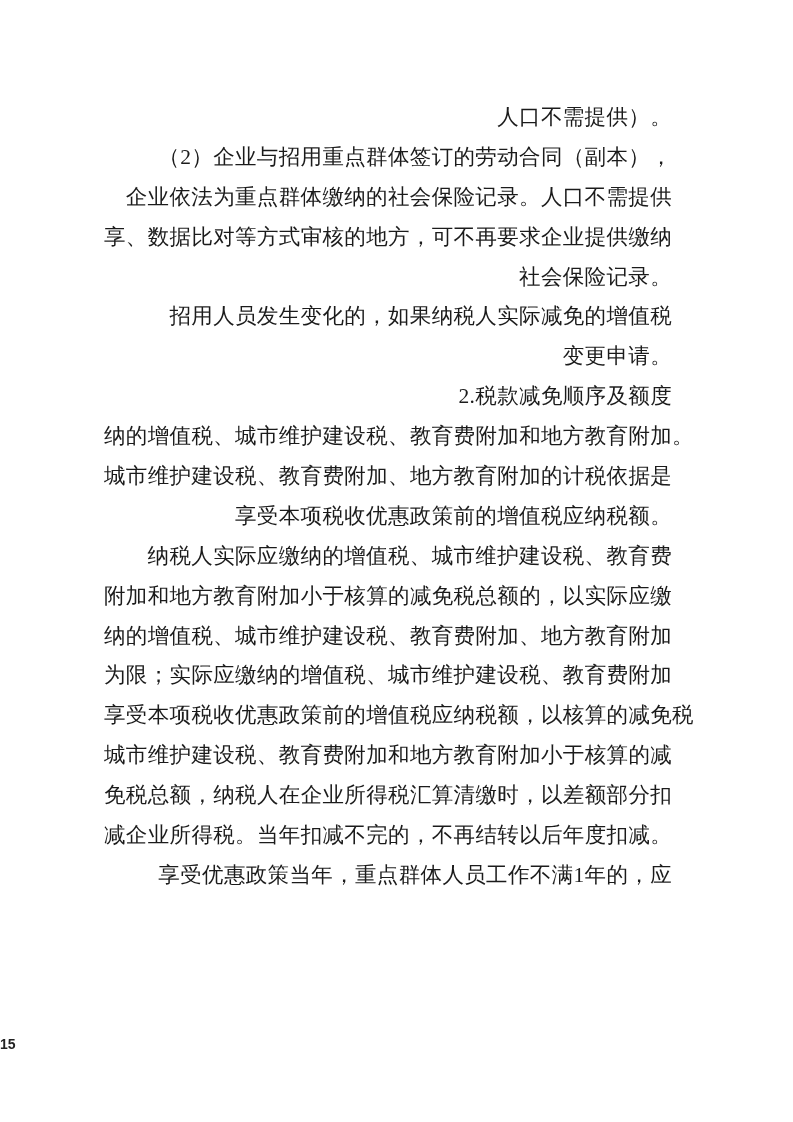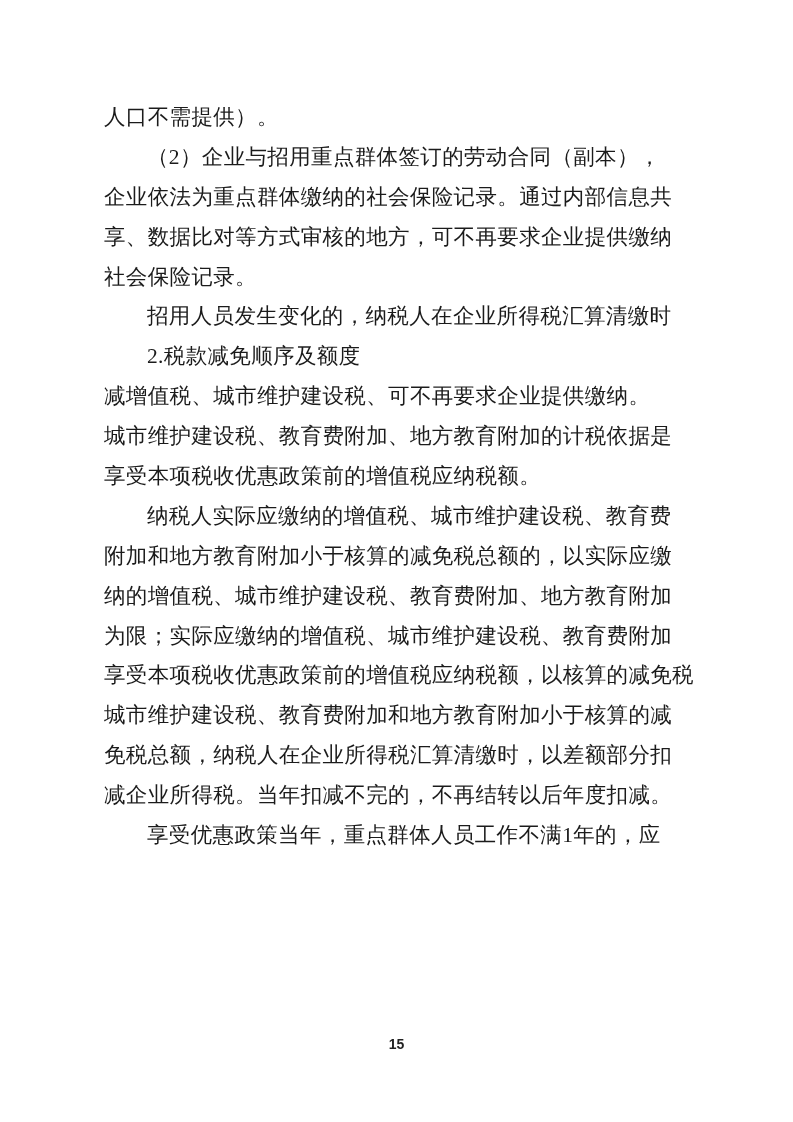--- a/index.html
+++ b/index.html
@@ -16,55 +16,57 @@
     overflow: hidden;
     font-family: "Liberation Serif", "DejaVu Serif", serif;
   }
   .text-block {
     position: absolute;
     left: 104px;
     top: 98px;
     width: 568px;
     color: #1b1b1b;
     font-size: 21.5px;
+    text-align: right;
   }
   .line {
     height: 39.9px;
     line-height: 39.9px;
     letter-spacing: 0.35px;
     white-space: nowrap;
   }
   .line.indent {
     padding-left: 43px;
   }
   .page-number {
     position: absolute;
     left: 0;
     right: 0;
     top: 1036px;
-    text-align: center;
+    text-align: left;
     font-family: "Liberation Sans", "DejaVu Sans", sans-serif;
     font-size: 14px;
     font-weight: 600;
     color: #222222;
   }
 </style>
 </head>
 <body>
 
 <div class="page">
   <div class="text-block" id="lines-container">
       <div class="line">人口不需提供）。</div>
       <div class="line indent">（2）企业与招用重点群体签订的劳动合同（副本），</div>
-      <div class="line">企业依法为重点群体缴纳的社会保险记录。通过内部信息共</div>
+      <div class="line">企业依法为重点群体缴纳的社会保险记录。人口不需提供</div>
       <div class="line">享、数据比对等方式审核的地方，可不再要求企业提供缴纳</div>
       <div class="line">社会保险记录。</div>
-      <div class="line indent">招用人员发生变化的，纳税人在企业所得税汇算清缴时</div>
+      <div class="line indent">招用人员发生变化的，如果纳税人实际减免的增值税</div>
+      <div class="line">变更申请。</div>
       <div class="line indent">2.税款减免顺序及额度</div>
-      <div class="line">减增值税、城市维护建设税、可不再要求企业提供缴纳。</div>
+      <div class="line">纳的增值税、城市维护建设税、教育费附加和地方教育附加。</div>
       <div class="line">城市维护建设税、教育费附加、地方教育附加的计税依据是</div>
       <div class="line">享受本项税收优惠政策前的增值税应纳税额。</div>
       <div class="line indent">纳税人实际应缴纳的增值税、城市维护建设税、教育费</div>
       <div class="line">附加和地方教育附加小于核算的减免税总额的，以实际应缴</div>
       <div class="line">纳的增值税、城市维护建设税、教育费附加、地方教育附加</div>
       <div class="line">为限；实际应缴纳的增值税、城市维护建设税、教育费附加</div>
       <div class="line">享受本项税收优惠政策前的增值税应纳税额，以核算的减免税</div>
       <div class="line">城市维护建设税、教育费附加和地方教育附加小于核算的减</div>
       <div class="line">免税总额，纳税人在企业所得税汇算清缴时，以差额部分扣</div>
       <div class="line">减企业所得税。当年扣减不完的，不再结转以后年度扣减。</div>

